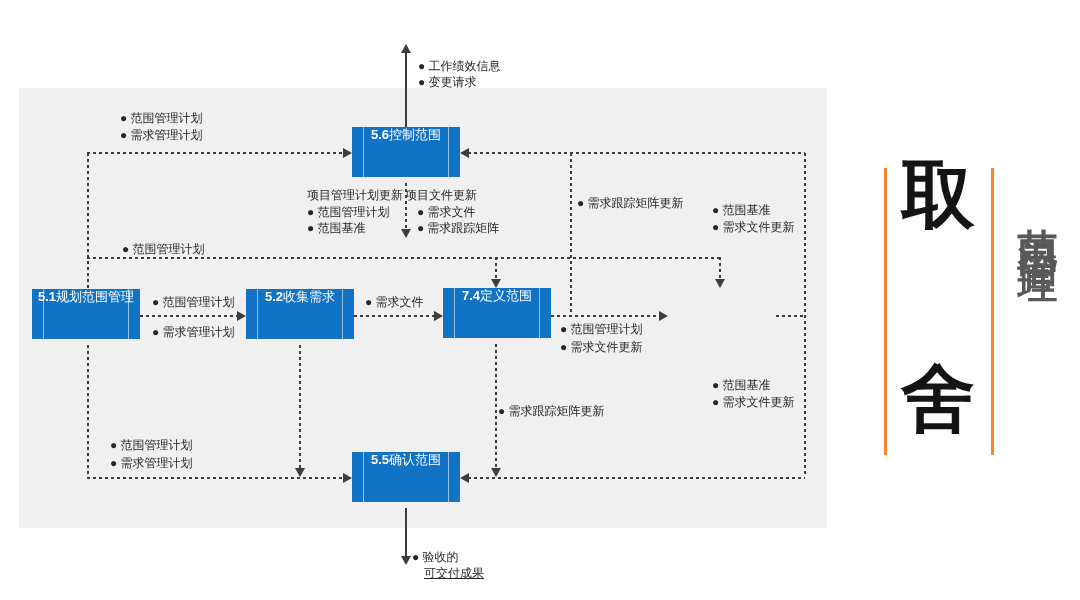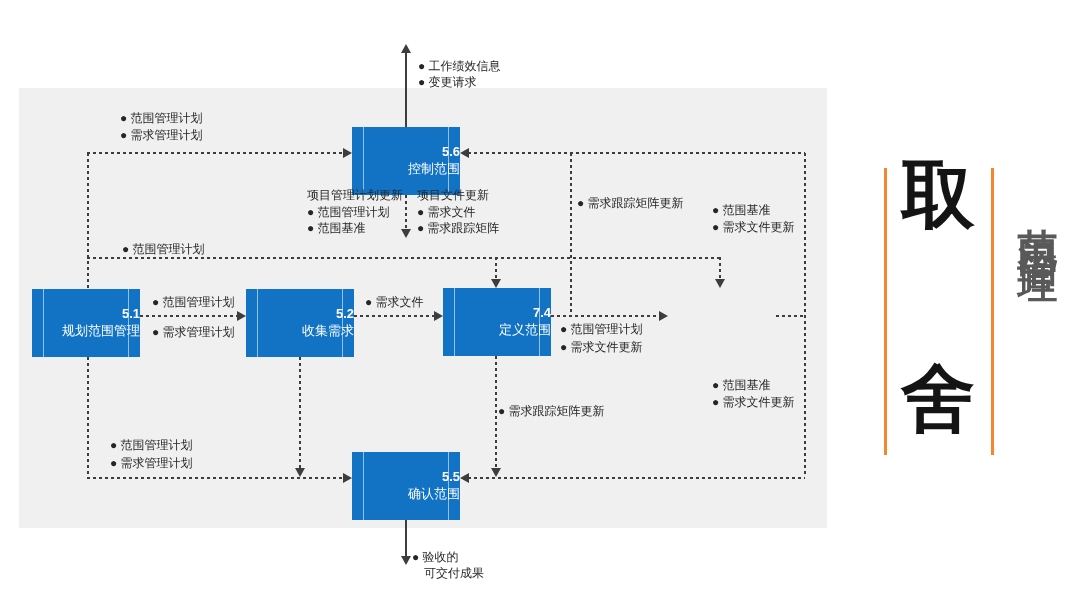--- a/index.html
+++ b/index.html
@@ -2,22 +2,22 @@
 <html><head>
 <meta charset="utf-8">
 <style>
   html,body{margin:0;padding:0;background:#fff;}
   .stage{
     position:relative;width:1080px;height:600px;overflow:hidden;background:#fff;
     font-family:"Liberation Sans","DejaVu Sans",sans-serif;color:#262626;
   }
   .panel{position:absolute;left:19px;top:88px;width:808px;height:440px;background:#f0f0f0;}
   .pbox{
-    position:absolute;width:108px;height:68px;background:#1273c5;color:#fff;
-    display:flex;flex-direction:column;align-items:flex-end;justify-content:center;
+    position:absolute;width:108px;height:50px;background:#1273c5;color:#fff;
+    display:flex;flex-direction:row;align-items:flex-start;justify-content:center;
     line-height:1.3;font-size:13px;text-align:center;
   }
   .pbox::before,.pbox::after{content:"";position:absolute;top:0;bottom:0;width:1px;background:rgba(255,255,255,.55);}
   .pbox::before{left:11px;}
   .pbox::after{right:11px;}
   .pbox .num{font-weight:700;}
   .hd{position:absolute;height:2px;background-image:repeating-linear-gradient(90deg,#3d3d3d 0 3px,transparent 3px 6px);}
   .vd{position:absolute;width:2px;background-image:repeating-linear-gradient(180deg,#3d3d3d 0 3px,transparent 3px 6px);}
   .sv{position:absolute;width:2px;background:#3d3d3d;}
   .arr{position:absolute;width:0;height:0;border-style:solid;}
@@ -105,21 +105,21 @@
 
   <div class="lbl" style="left:120px;top:112px;">● 范围管理计划</div>
   <div class="lbl" style="left:120px;top:129px;">● 需求管理计划</div>
 
   <div class="lbl" style="left:122px;top:243px;">● 范围管理计划</div>
 
   <div class="lbl" style="left:307px;top:189px;">项目管理计划更新</div>
   <div class="lbl" style="left:307px;top:206px;">● 范围管理计划</div>
   <div class="lbl" style="left:307px;top:222px;">● 范围基准</div>
 
-  <div class="lbl" style="left:417px;top:189px;">项目文件更新</div>
+  <div class="lbl" style="left:405px;top:189px;">项目文件更新</div>
   <div class="lbl" style="left:417px;top:206px;">● 需求文件</div>
   <div class="lbl" style="left:417px;top:222px;font-family:Liberation Serif, serif;">● 需求跟踪矩阵</div>
 
   <div class="lbl" style="left:577px;top:197px;">● 需求跟踪矩阵更新</div>
 
   <div class="lbl" style="left:712px;top:204px;">● 范围基准</div>
   <div class="lbl" style="left:712px;top:221px;">● 需求文件更新</div>
 
   <div class="lbl" style="left:152px;top:296px;">● 范围管理计划</div>
   <div class="lbl" style="left:152px;top:326px;">● 需求管理计划</div>
@@ -134,21 +134,21 @@
 
   <div class="lbl" style="left:498px;top:405px;">● 需求跟踪矩阵更新</div>
 
   <div class="lbl" style="left:110px;top:439px;">● 范围管理计划</div>
   <div class="lbl" style="left:110px;top:457px;">● 需求管理计划</div>
 
   <div class="lbl" style="left:418px;top:43px;margin-top:33px;">● 变更请求</div>
   <div class="lbl" style="left:418px;top:60px;">● 工作绩效信息</div>
 
   <div class="lbl" style="left:412px;top:551px;">● 验收的</div>
-  <div class="lbl" style="left:424px;top:567px;">可交付成果</div>
+  <div class="lbl" style="left:424px;top:567px;text-decoration:underline;">可交付成果</div>
 
   <div class="oline" style="left:884px;top:168px;height:287px;"></div>
   <div class="oline" style="left:991px;top:168px;height:287px;"></div>
   <div class="bigchar" style="top:158px;">取</div>
   <div class="bigchar" style="top:362px;">舍</div>
   <div class="vtitle">范围管理</div>
 
 </div>
 
 </body></html>

